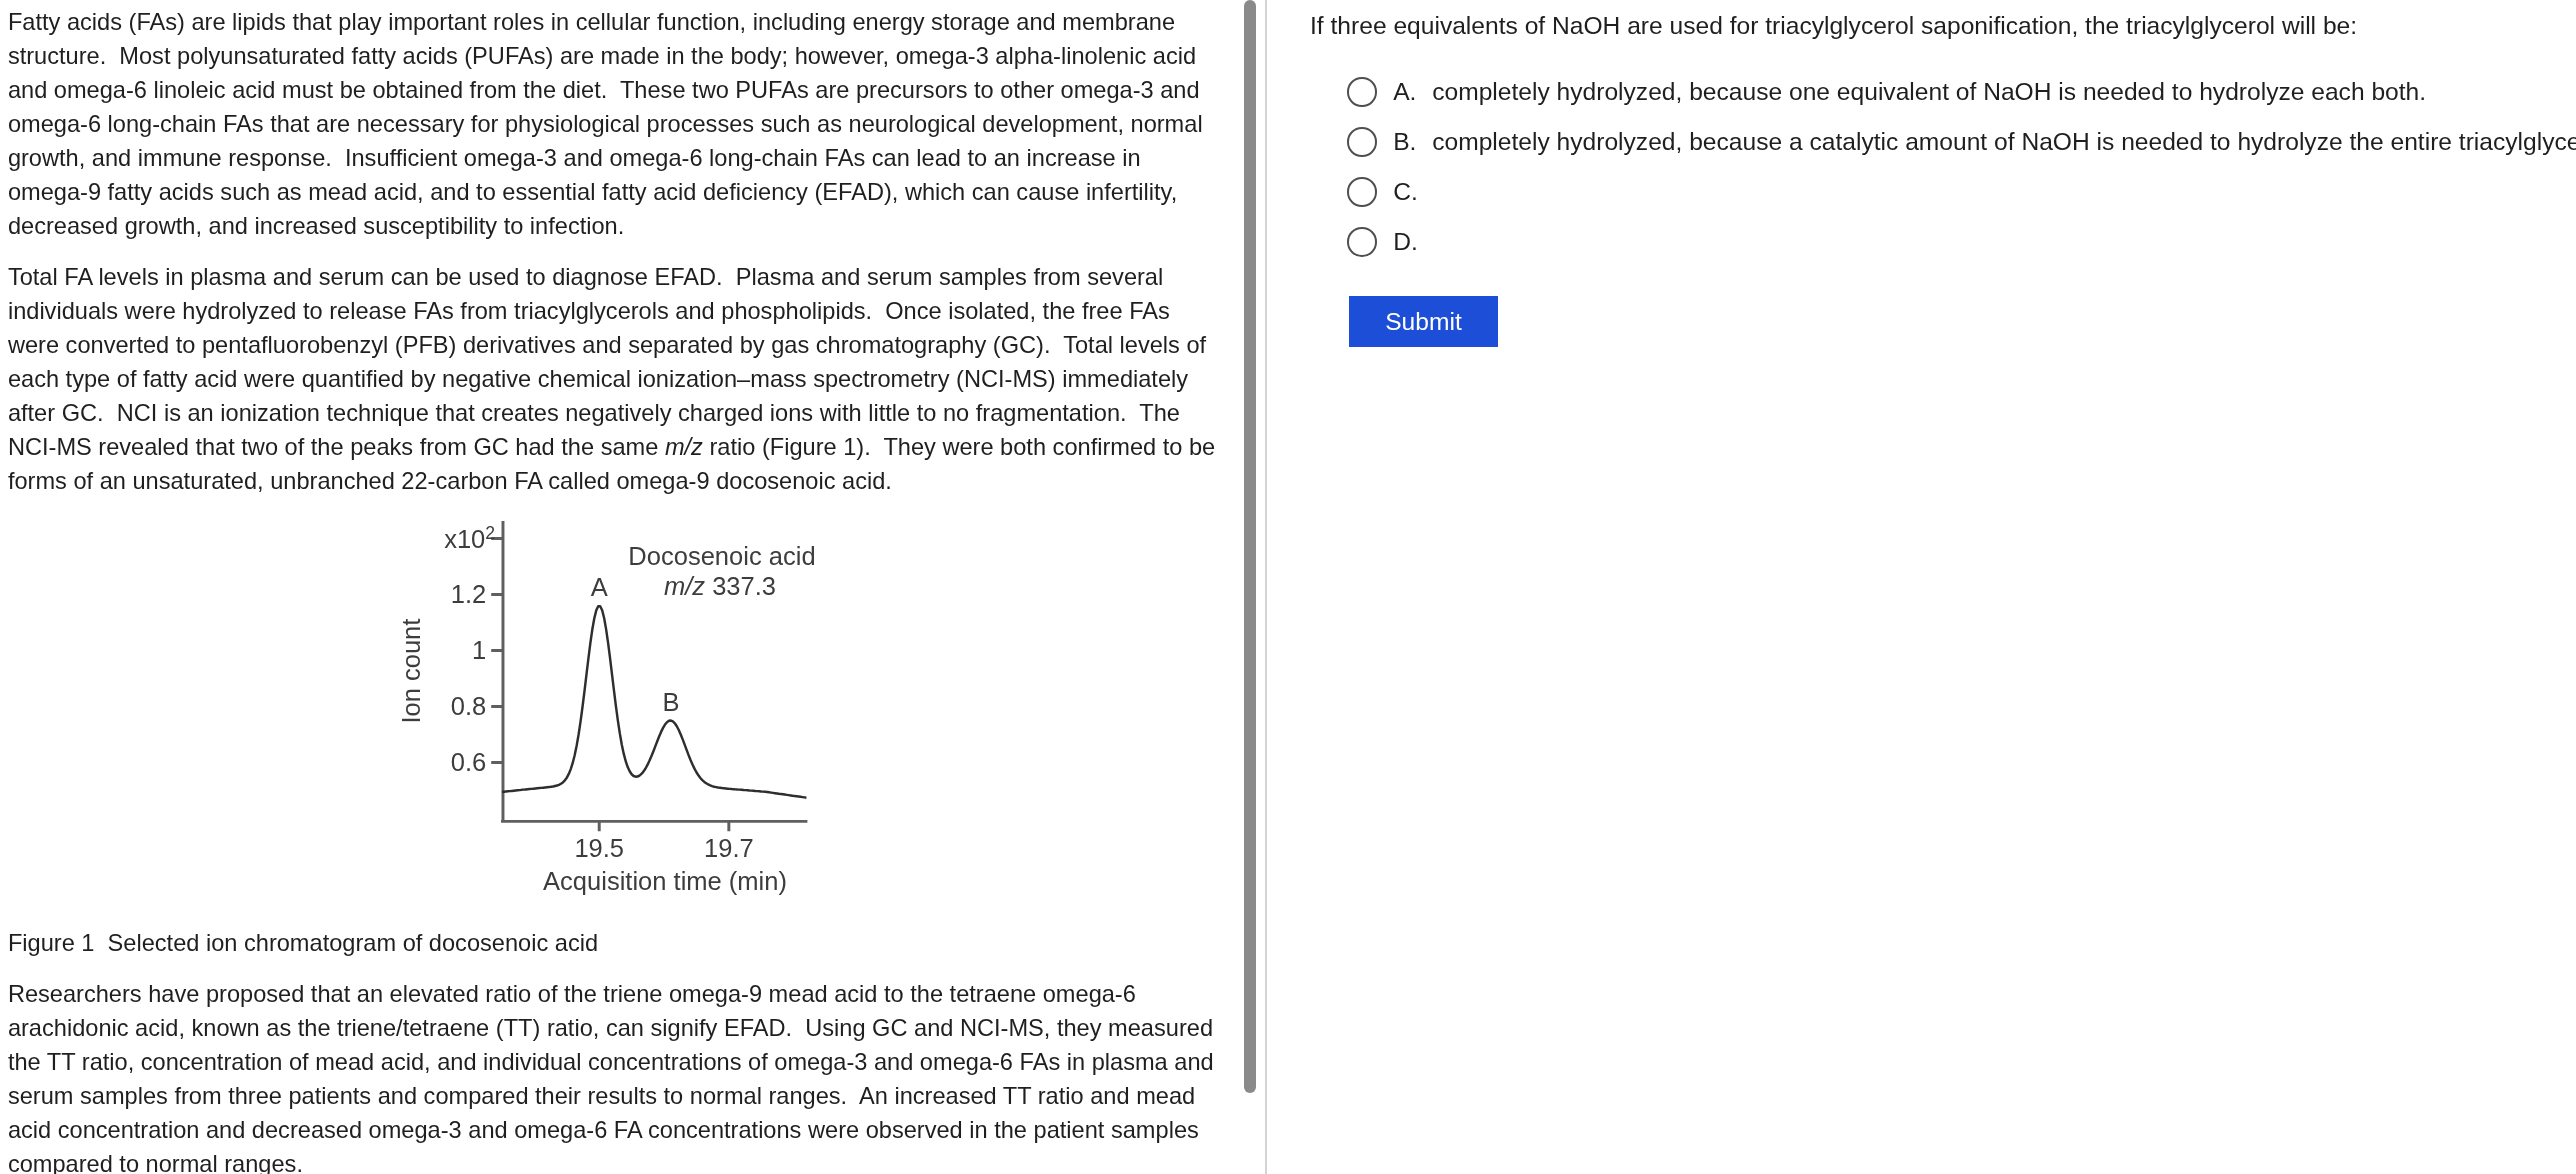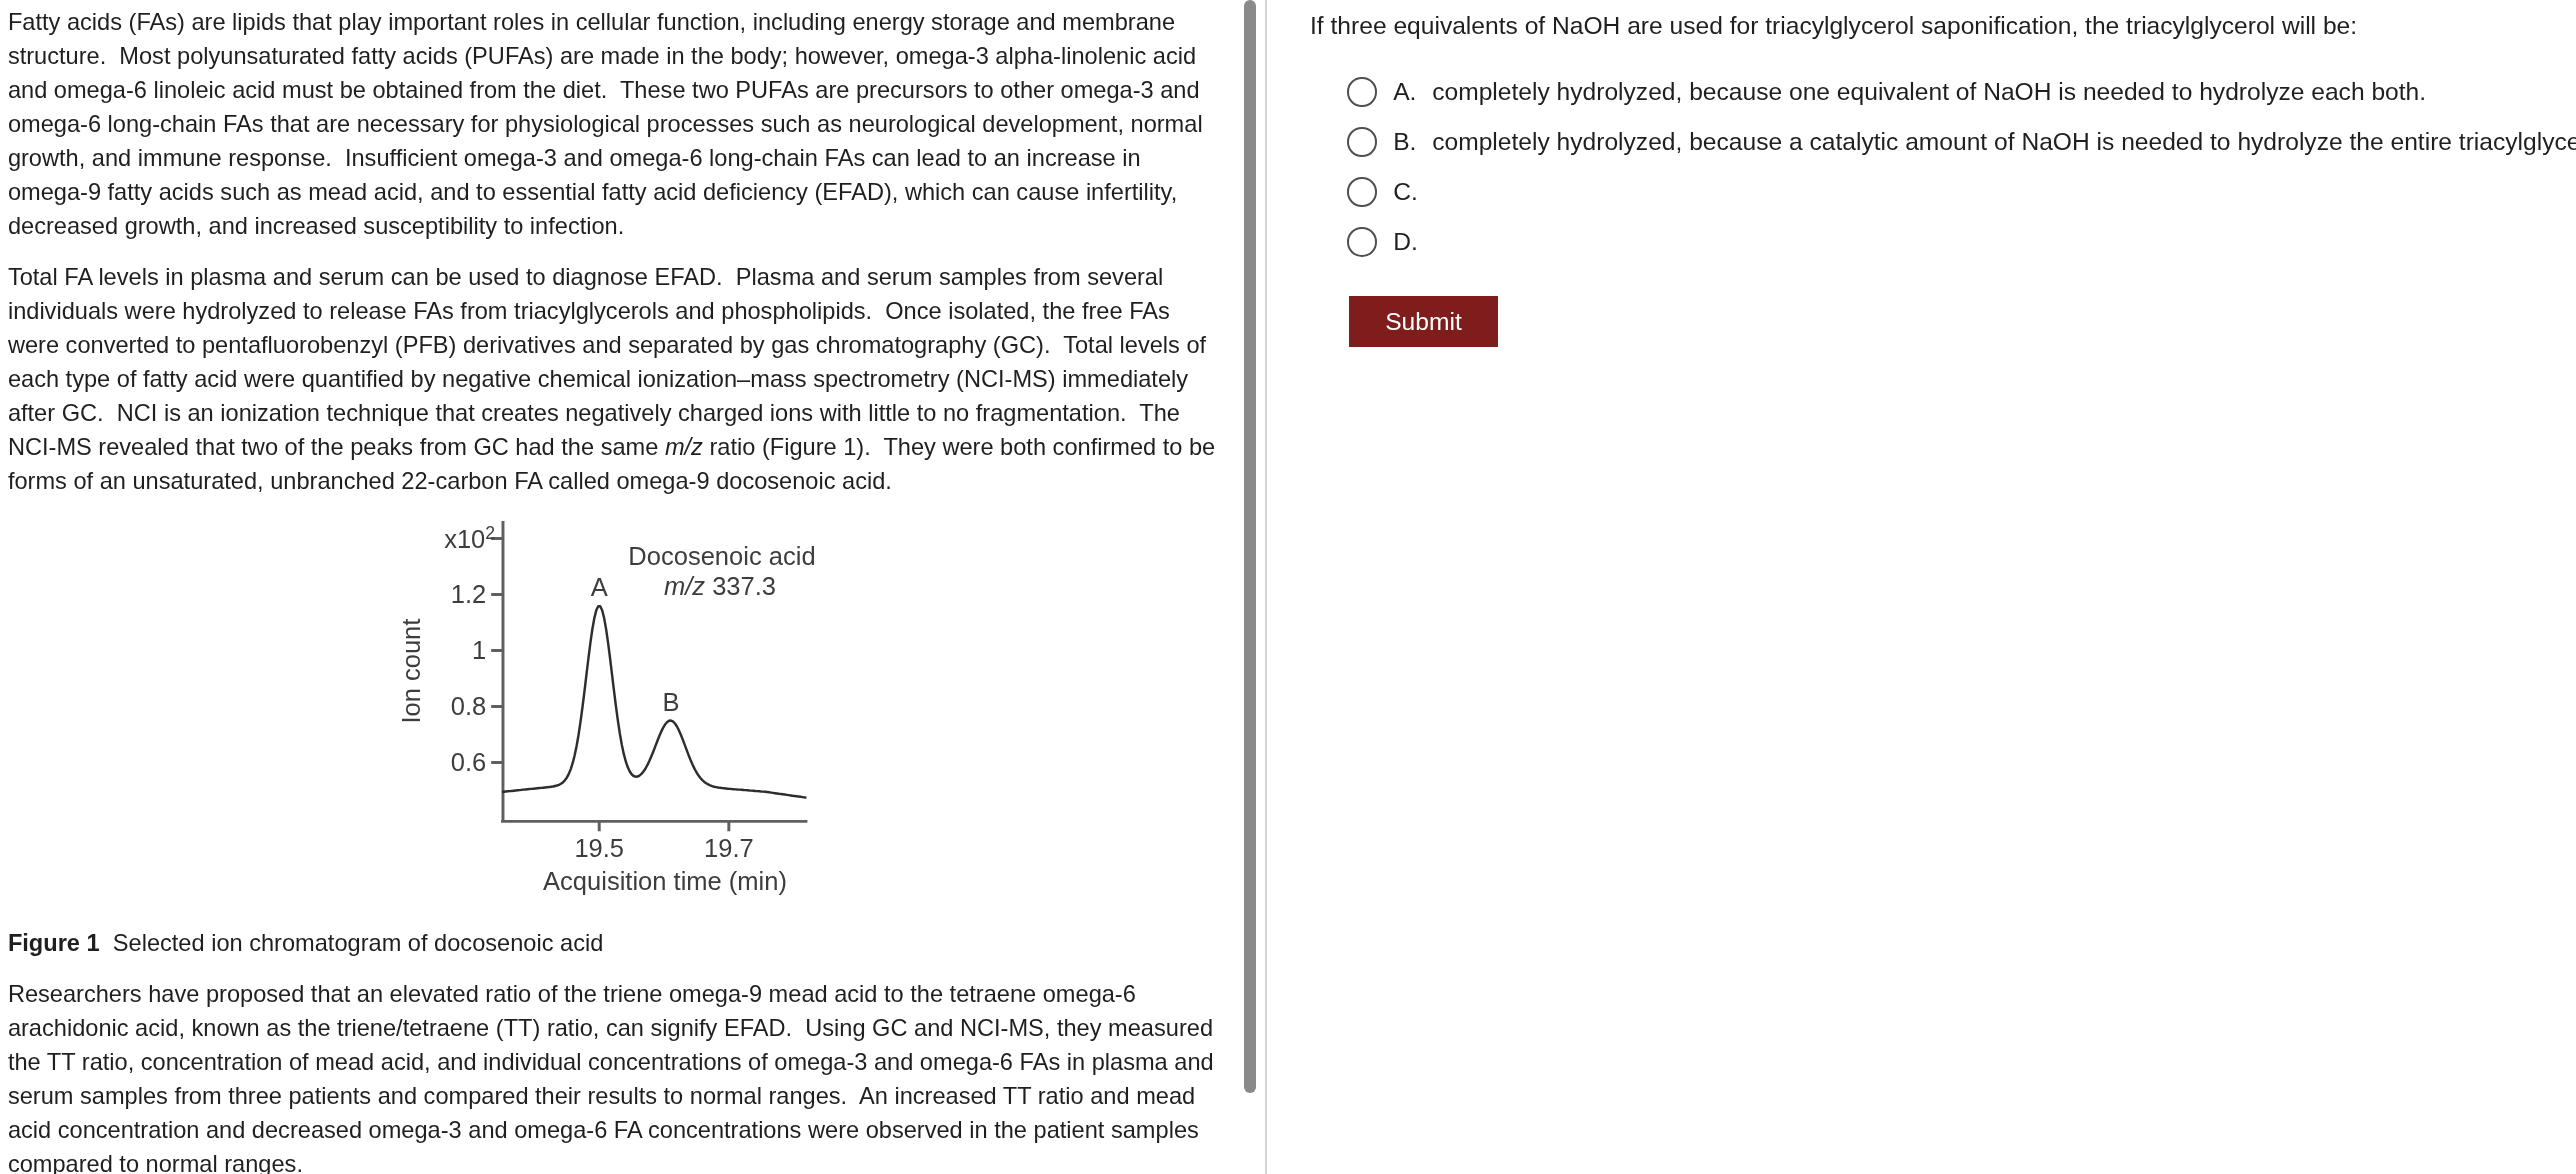--- a/index.html
+++ b/index.html
@@ -8,21 +8,21 @@
     background:#ffffff;color:#1f1f1f;
     font-family:"Liberation Sans",sans-serif;
   }
   
   .passage{
     position:absolute;left:7.9px;top:4.9px;width:1217px;
     font-size:23.6px;line-height:34px;
   }
   .passage p{margin:0 0 16.7px 0;white-space:pre-wrap;}
   .fig-spacer{height:412px;}
-  .b{font-weight:bold;}
+  .b{font-weight:normal;}
   .i{font-style:italic;}
   
   #figure-holder{position:absolute;left:393px;top:506px;width:491px;height:398px;text-align:center;}
   #figure-holder svg text{font-family:"Liberation Sans",sans-serif;fill:#3d3d3d;font-size:26px;}
   
   .scroll-track{position:absolute;left:1238px;top:0;width:21.6px;height:1174px;background:#ffffff;}
   .scroll-thumb{position:absolute;left:5.9px;top:0;width:11.8px;height:1093px;background:#8a8a8a;border-radius:5.9px;}
   .divider{position:absolute;left:1265px;top:0;width:2px;height:1174px;background:#d4d4d4;}
   
   .question{
@@ -96,15 +96,15 @@
       </div>
       <div class="opt-row">
         <span class="radio"></span>
         <span class="opt-letter">C.</span>
       </div>
       <div class="opt-row">
         <span class="radio"></span>
         <span class="opt-letter">D.</span>
       </div>
     </div>
-  <button class="submit" id="submit-btn" style="background: #7f1d1d; color: rgb(255, 255, 255);">Submit</button>
+  <button class="submit" id="submit-btn" style="background: #1d4ed8; color: rgb(255, 255, 255);">Submit</button>
 </div>
 
 
 </body></html>

